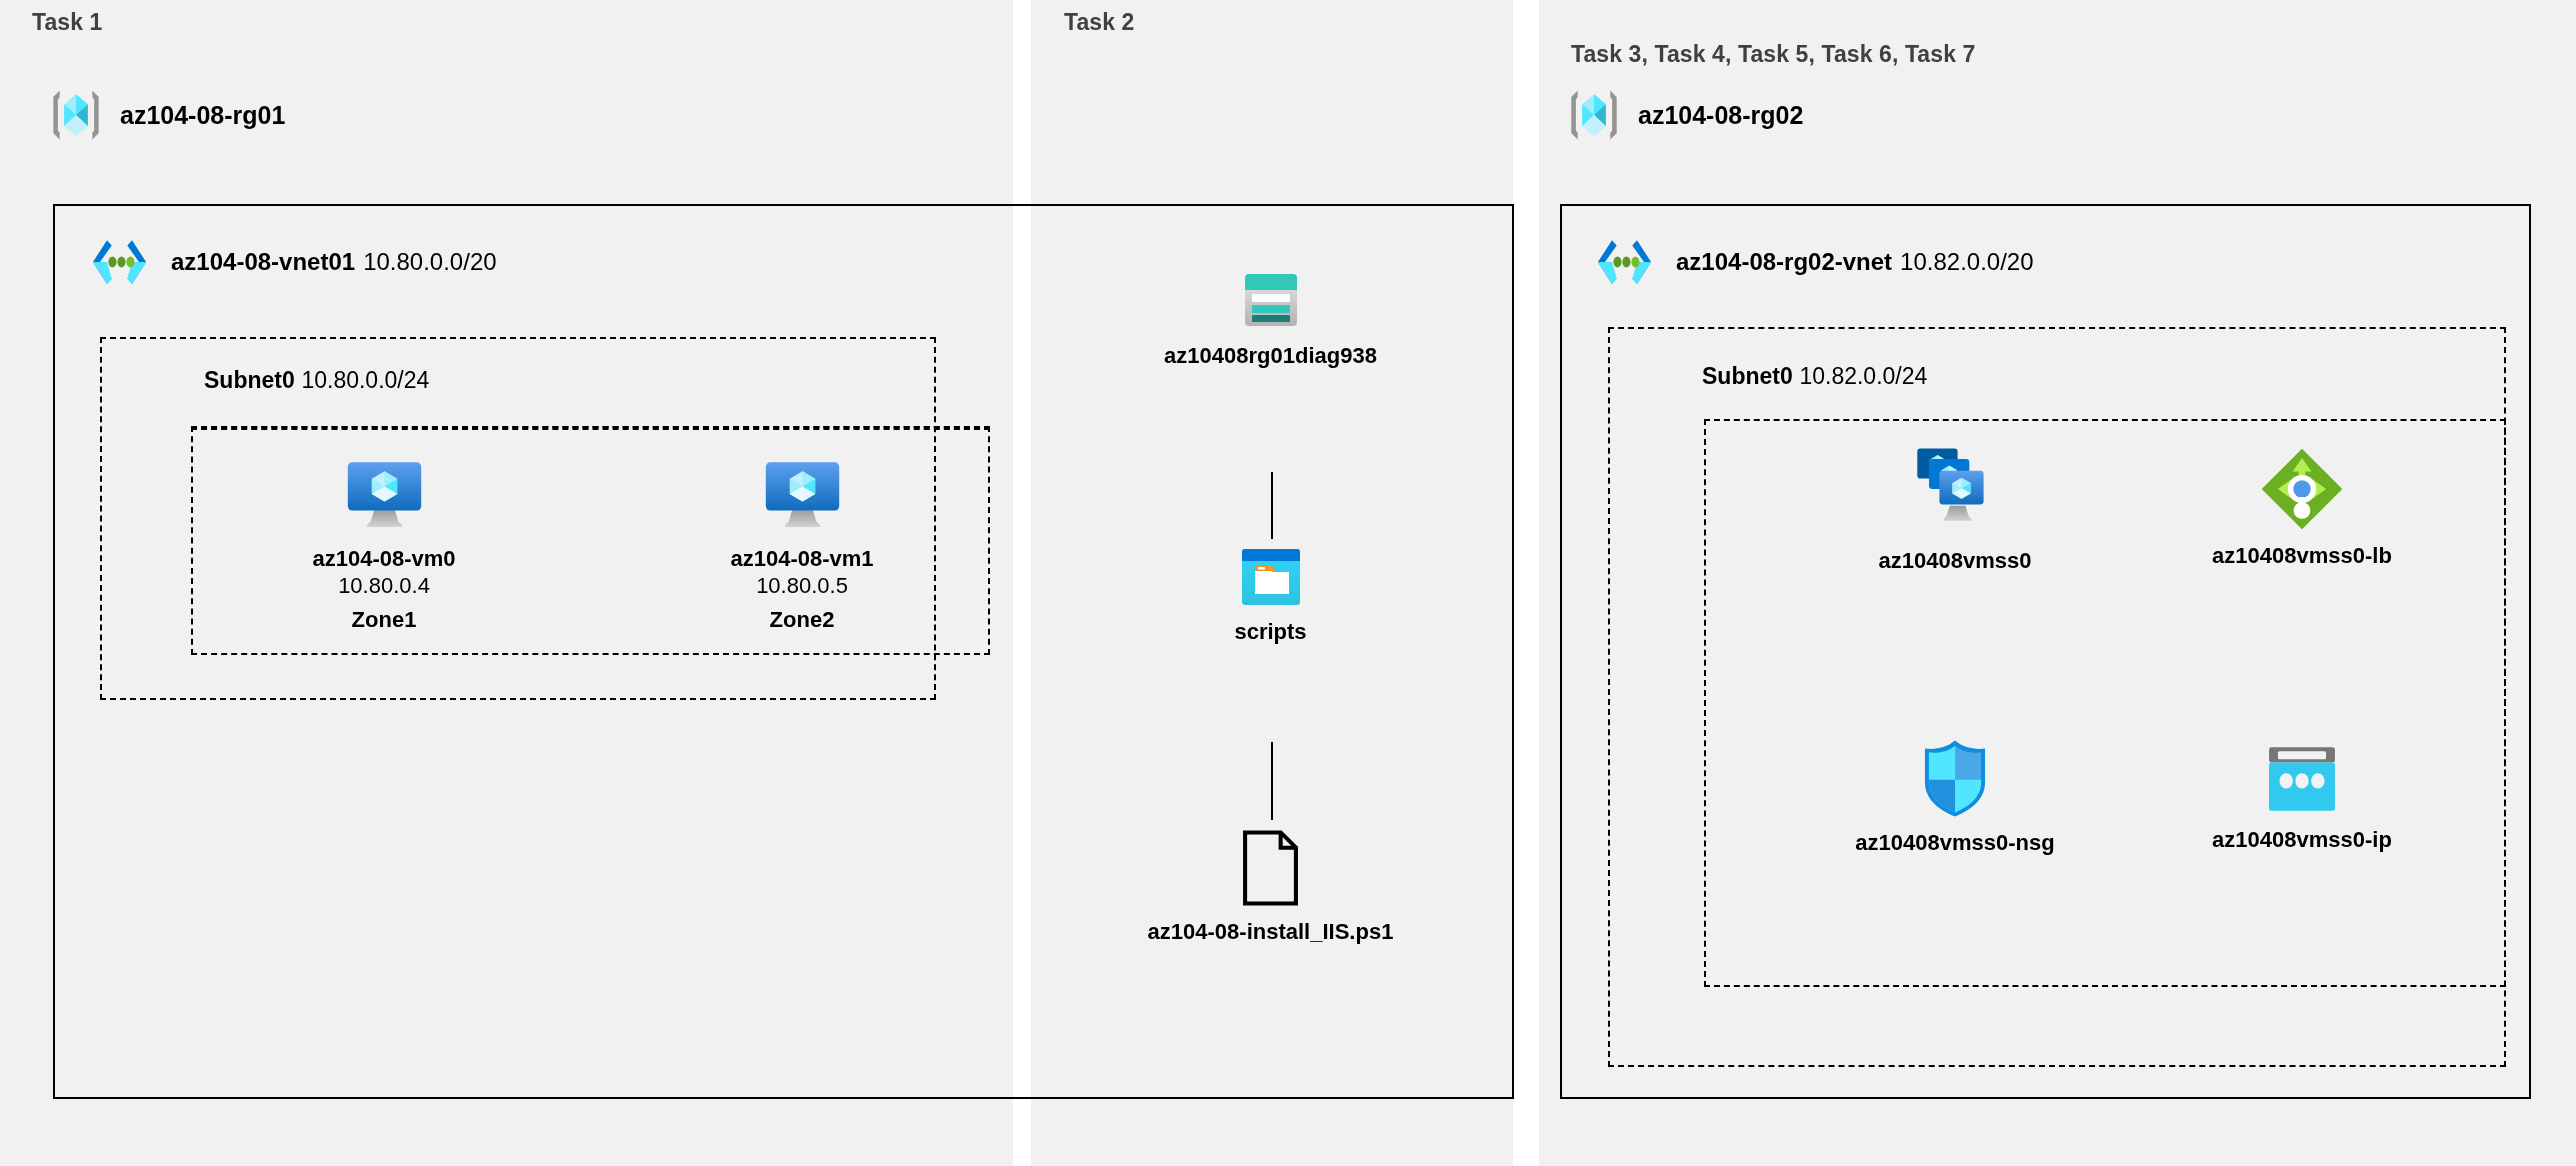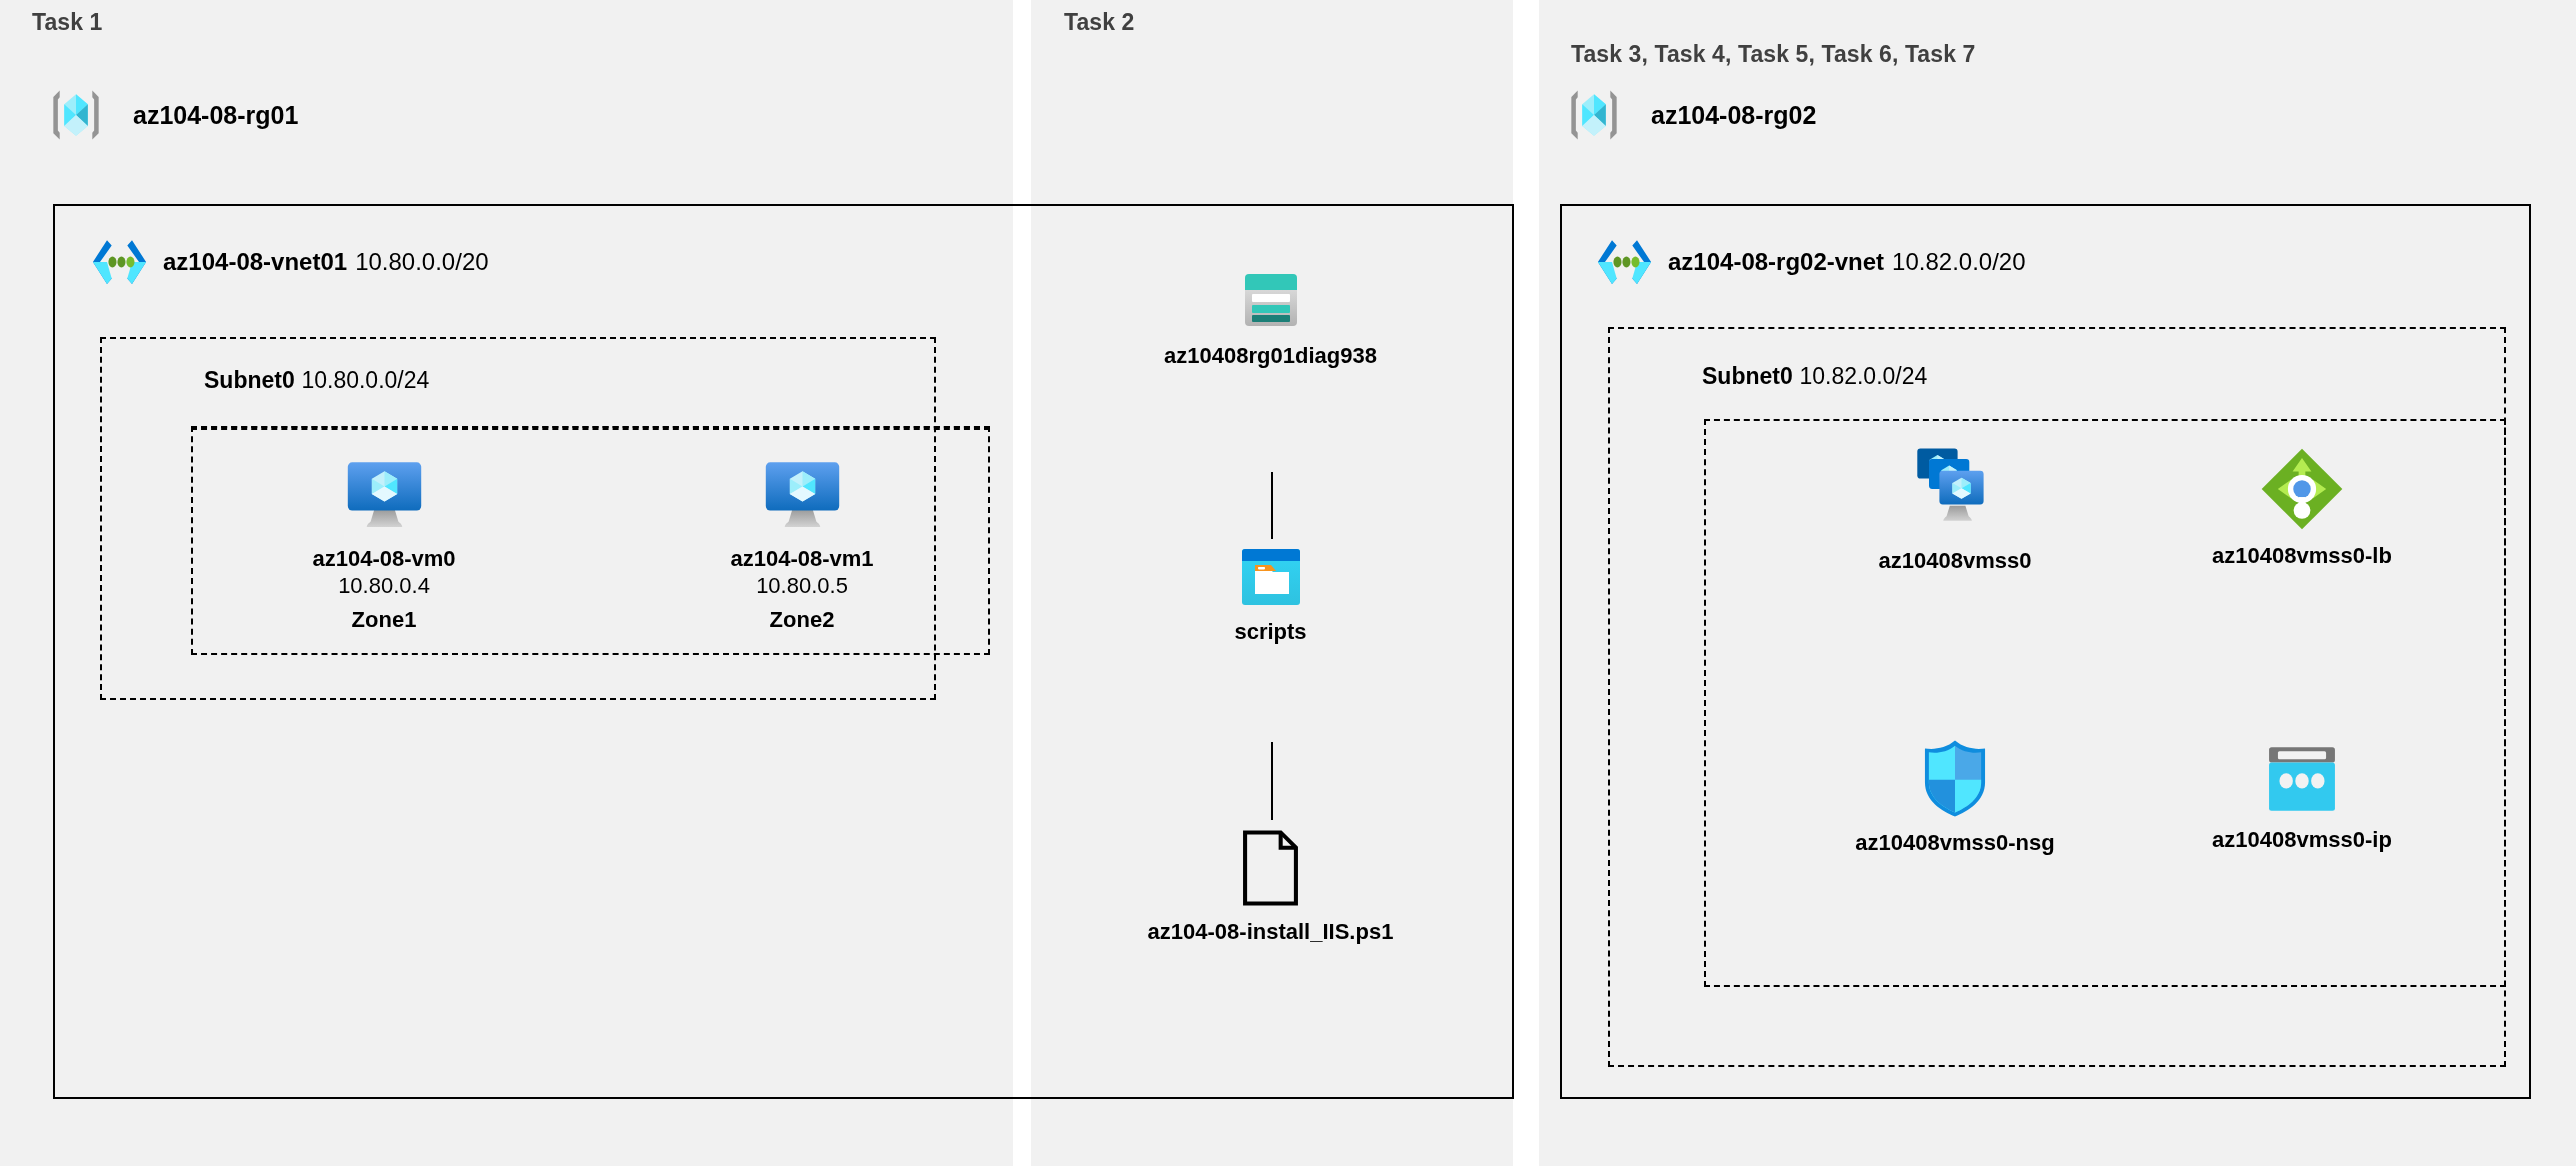--- a/index.html
+++ b/index.html
@@ -4,27 +4,27 @@
 <style>
   html,body{margin:0;padding:0;background:#ffffff;}
   body{width:2576px;height:1166px;position:relative;overflow:hidden;
        font-family:"Liberation Sans","DejaVu Sans",sans-serif;}
 
   .panel{position:absolute;background:#f1f1f1;}
 
   .task-title{position:absolute;color:#404040;font-weight:bold;
               font-size:23px;letter-spacing:0.1px;white-space:nowrap;}
 
-  .rg-head{position:absolute;display:flex;align-items:center;gap:28px;}
+  .rg-head{position:absolute;display:flex;align-items:center;gap:15px;}
   .rg-label{font-size:25px;font-weight:bold;color:#000;white-space:nowrap;}
 
   .solid-box{position:absolute;border:2.7px solid #000;background:transparent;box-sizing:border-box;}
   .dashed-box{position:absolute;border:2.7px dashed #000;background:transparent;box-sizing:border-box;}
 
-  .vnet-head{position:absolute;display:flex;align-items:center;gap:15px;white-space:nowrap;}
+  .vnet-head{position:absolute;display:flex;align-items:center;gap:23px;white-space:nowrap;}
   .vnet-name{font-size:24px;font-weight:bold;color:#000;}
   .vnet-cidr{font-size:24px;font-weight:normal;color:#000;margin-left:8px;}
 
   .subnet-head{position:absolute;white-space:nowrap;}
   .subnet-name{font-size:23px;font-weight:bold;color:#000;}
   .subnet-cidr{font-size:23px;font-weight:normal;color:#000;margin-left:6.7px;}
 
   .node{position:absolute;display:flex;flex-direction:column;align-items:center;}
   .node-label{font-size:22px;font-weight:bold;color:#000;white-space:nowrap;margin-top:10.8px;text-align:center;}
   .node-sub{font-size:22px;font-weight:normal;color:#000;white-space:nowrap;text-align:center;margin-top:1.3px;}

